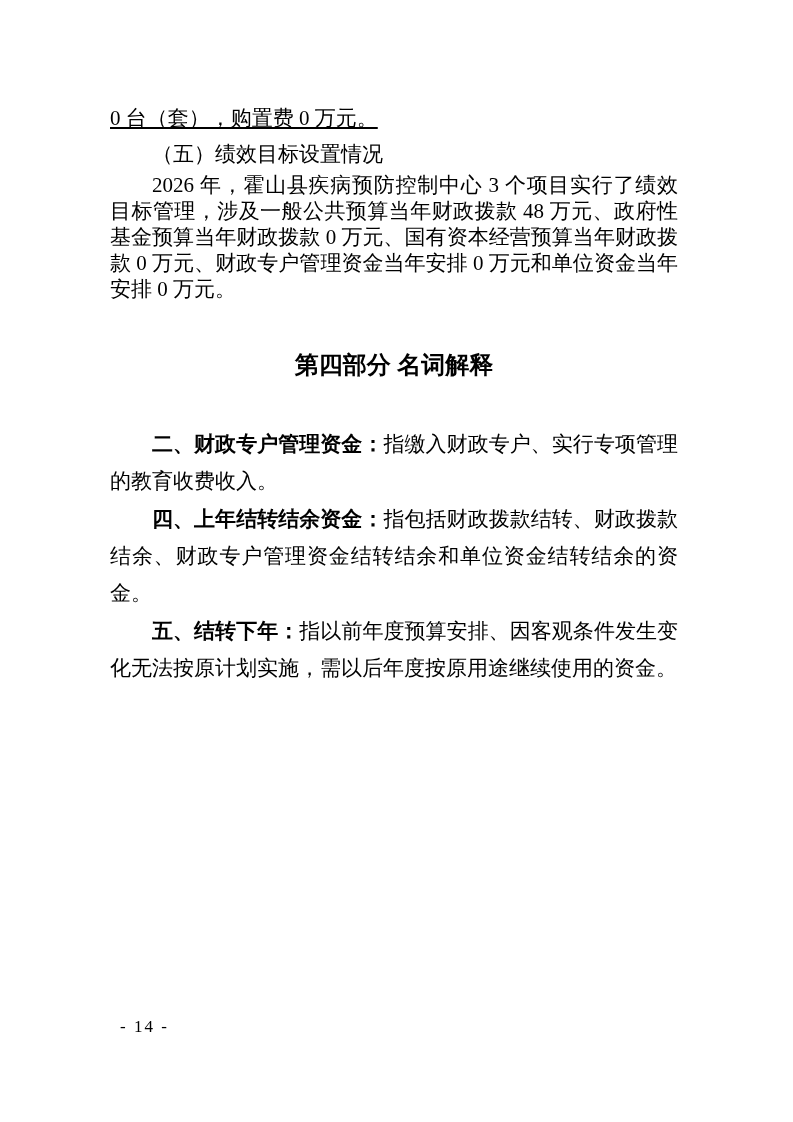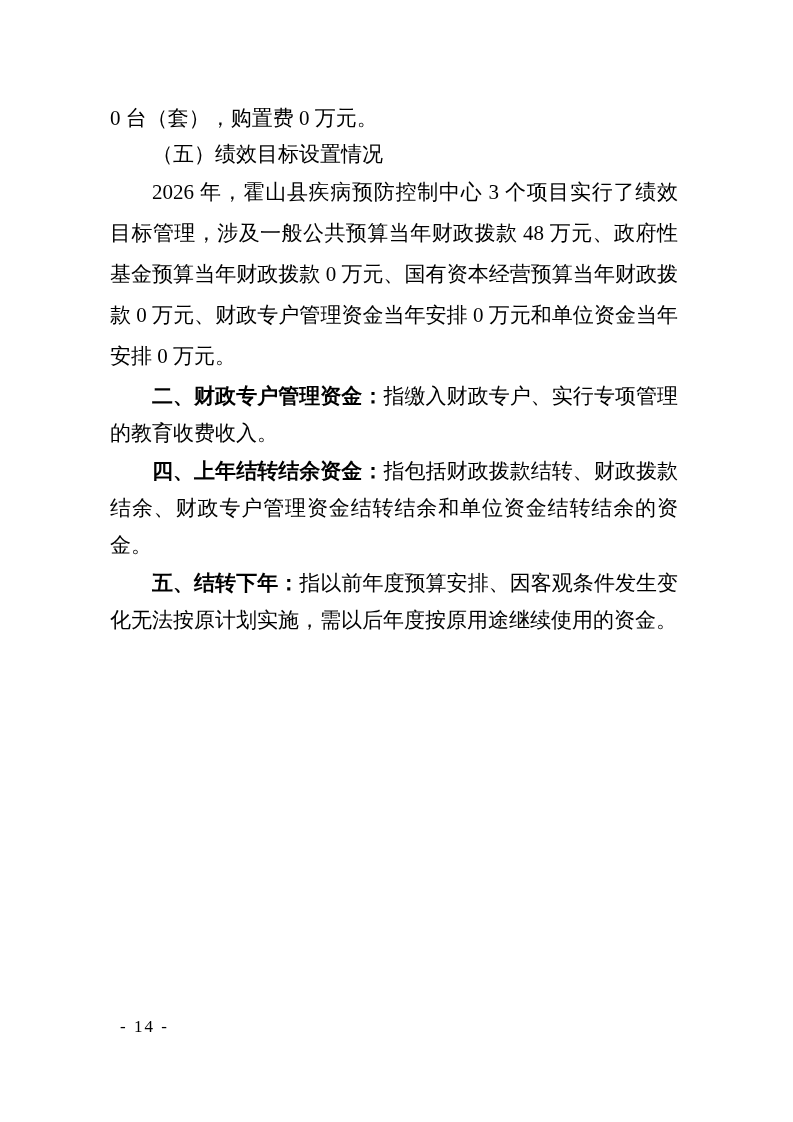--- a/index.html
+++ b/index.html
@@ -17,31 +17,32 @@
   .content {
     position: absolute;
     left: 110px;
     top: 100px;
     width: 568px;
   }
   .carryover {
     font-size: 21px;
     line-height: 36px;
     text-align: justify;
+    text-decoration: underline;
   }
   .subsection-heading {
     font-size: 21px;
     line-height: 36px;
     font-weight: normal;
     text-indent: 2em;
     font-family: "Liberation Sans", "DejaVu Sans", sans-serif;
   }
   .body-para {
     font-size: 21px;
-    line-height: 41px;
+    line-height: 26px;
     text-indent: 2em;
     text-align: justify;
   }
   .section-title {
     font-size: 24px;
     line-height: 40px;
     font-weight: bold;
     text-align: center;
     font-family: "Liberation Sans", "DejaVu Sans", sans-serif;
     margin-top: 43px;
@@ -72,20 +73,21 @@
 
 <div class="page">
   <div class="content">
 
     <p class="carryover">0 台（套），购置费 0 万元。</p>
 
     <p class="subsection-heading">（五）绩效目标设置情况</p>
 
     <p class="body-para">2026 年，霍山县疾病预防控制中心 3 个项目实行了绩效目标管理，涉及一般公共预算当年财政拨款 48 万元、政府性基金预算当年财政拨款 0 万元、国有资本经营预算当年财政拨款 0 万元、财政专户管理资金当年安排 0 万元和单位资金当年安排 0 万元。</p>
 
+    <h1 class="section-title">第四部分 名词解释</h1>
 
     <div>
       <p class="term-para">
         <span class="term-name">二、财政专户管理资金：</span><span>指缴入财政专户、实行专项管理的教育收费收入。</span>
       </p>
       <p class="term-para">
         <span class="term-name">四、上年结转结余资金：</span><span>指包括财政拨款结转、财政拨款结余、财政专户管理资金结转结余和单位资金结转结余的资金。</span>
       </p>
       <p class="term-para">
         <span class="term-name">五、结转下年：</span><span>指以前年度预算安排、因客观条件发生变化无法按原计划实施，需以后年度按原用途继续使用的资金。</span>

